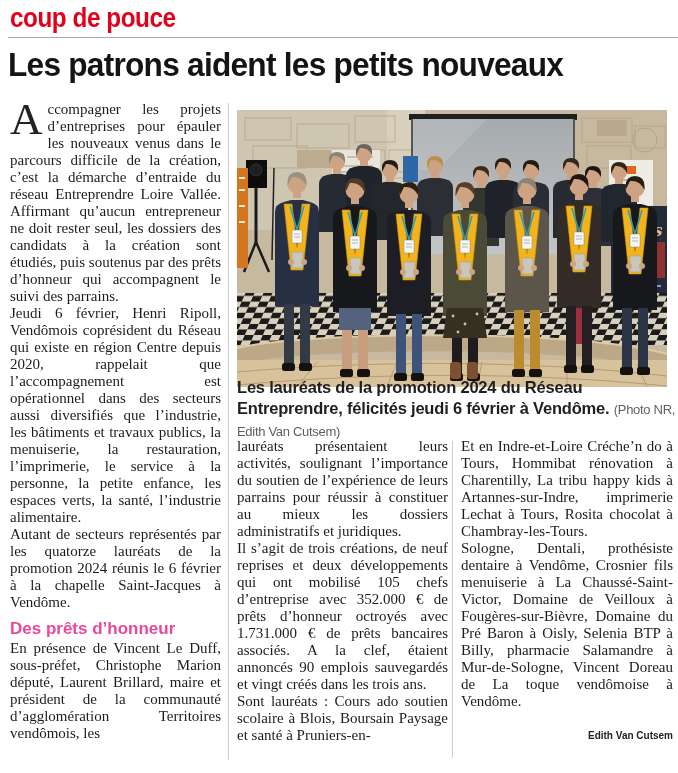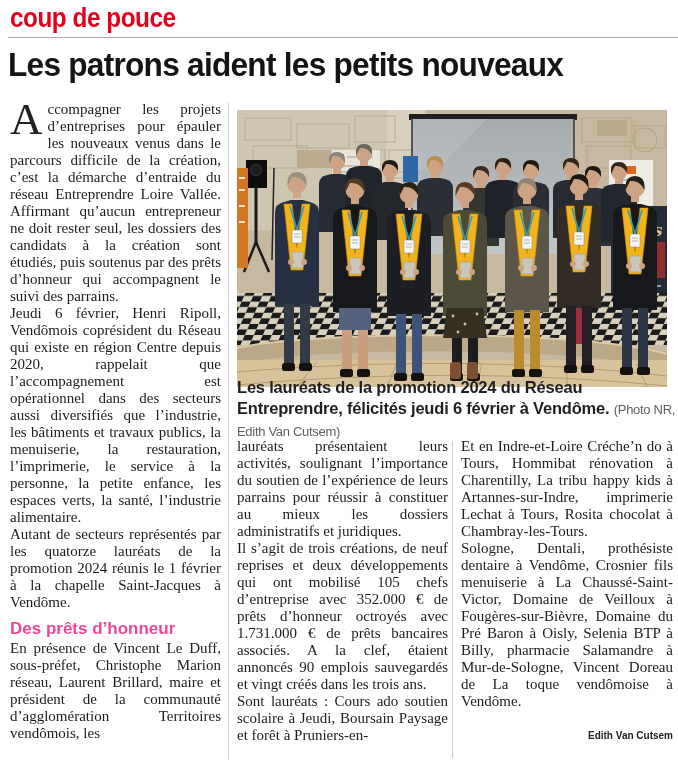--- a/index.html
+++ b/index.html
@@ -191,29 +191,29 @@
         <use href="#fp" transform="translate(398,90)" style="--jk:#17181b;--lg:#2c3545;--hr:#241e16"></use>
       </g>
     </svg>
   </div>
 
   <div class="caption"><span>Les lauréats de la promotion 2024 du Réseau Entreprendre, félicités jeudi 6 février à Vendôme. </span><span class="credit">(Photo NR, Edith Van Cutsem)</span></div>
 
   <div class="col col1">
     <p><span class="dropcap">A</span><span>ccompagner les projets d’entreprises pour épauler les nouveaux venus dans le parcours difficile de la création, c’est la démarche d’entraide du réseau Entreprendre Loire Vallée. Affirmant qu’aucun entrepreneur ne doit rester seul, les dossiers des candidats à la création sont étudiés, puis soutenus par des prêts d’honneur qui accompagnent le suivi des parrains.</span></p>
     <p>Jeudi 6 février, Henri Ripoll, Vendômois coprésident du Réseau qui existe en région Centre depuis 2020, rappelait que l’accompagnement est opérationnel dans des secteurs aussi diversifiés que l’industrie, les bâtiments et travaux publics, la menuiserie, la restauration, l’imprimerie, le service à la personne, la petite enfance, les espaces verts, la santé, l’industrie alimentaire.</p>
-    <p>Autant de secteurs représentés par les quatorze lauréats de la promotion 2024 réunis le 1 février à la chapelle Saint-Jacques à Vendôme.</p>
+    <p>Autant de secteurs représentés par les quatorze lauréats de la promotion 2024 réunis le 6 février à la chapelle Saint-Jacques à Vendôme.</p>
     <p class="subhead">Des prêts d’honneur</p>
-    <p>En présence de Vincent Le Duff, sous-préfet, Christophe Marion réseau, Laurent Brillard, maire et président de la communauté d’agglomération Territoires vendômois, les</p>
+    <p>En présence de Vincent Le Duff, sous-préfet, Christophe Marion député, Laurent Brillard, maire et président de la communauté d’agglomération Territoires vendômois, les</p>
   </div>
 
   <div class="col col2">
     <p>lauréats présentaient leurs activités, soulignant l’importance du soutien de l’expérience de leurs parrains pour réussir à constituer au mieux les dossiers administratifs et juridiques.</p>
     <p>Il s’agit de trois créations, de neuf reprises et deux développements qui ont mobilisé 105 chefs d’entreprise avec 352.000 € de prêts d’honneur octroyés avec 1.731.000 € de prêts bancaires associés. A la clef, étaient annoncés 90 emplois sauvegardés et vingt créés dans les trois ans.</p>
-    <p>Sont lauréats : Cours ado soutien scolaire à Jeudi, Boursain Paysage et forêt à Pruniers-en-</p>
+    <p>Sont lauréats : Cours ado soutien scolaire à Blois, Boursain Paysage et santé à Pruniers-en-</p>
   </div>
 
   <div class="col col3">
     <p>Et en Indre-et-Loire Créche’n do à Tours, Hommibat rénovation à Charentilly, La tribu happy kids à Artannes-sur-Indre, imprimerie Lechat à Tours, Rosita chocolat à Chambray-les-Tours.</p>
     <p>Sologne, Dentali, prothésiste dentaire à Vendôme, Crosnier fils menuiserie à La Chaussé-Saint-Victor, Domaine de Veilloux à Fougères-sur-Bièvre, Domaine du Pré Baron à Oisly, Selenia BTP à Billy, pharmacie Salamandre à Mur-de-Sologne, Vincent Doreau de La toque vendômoise à Vendôme.</p>
     <p class="byline">Edith Van Cutsem</p>
   </div>
 
 </div>
 

